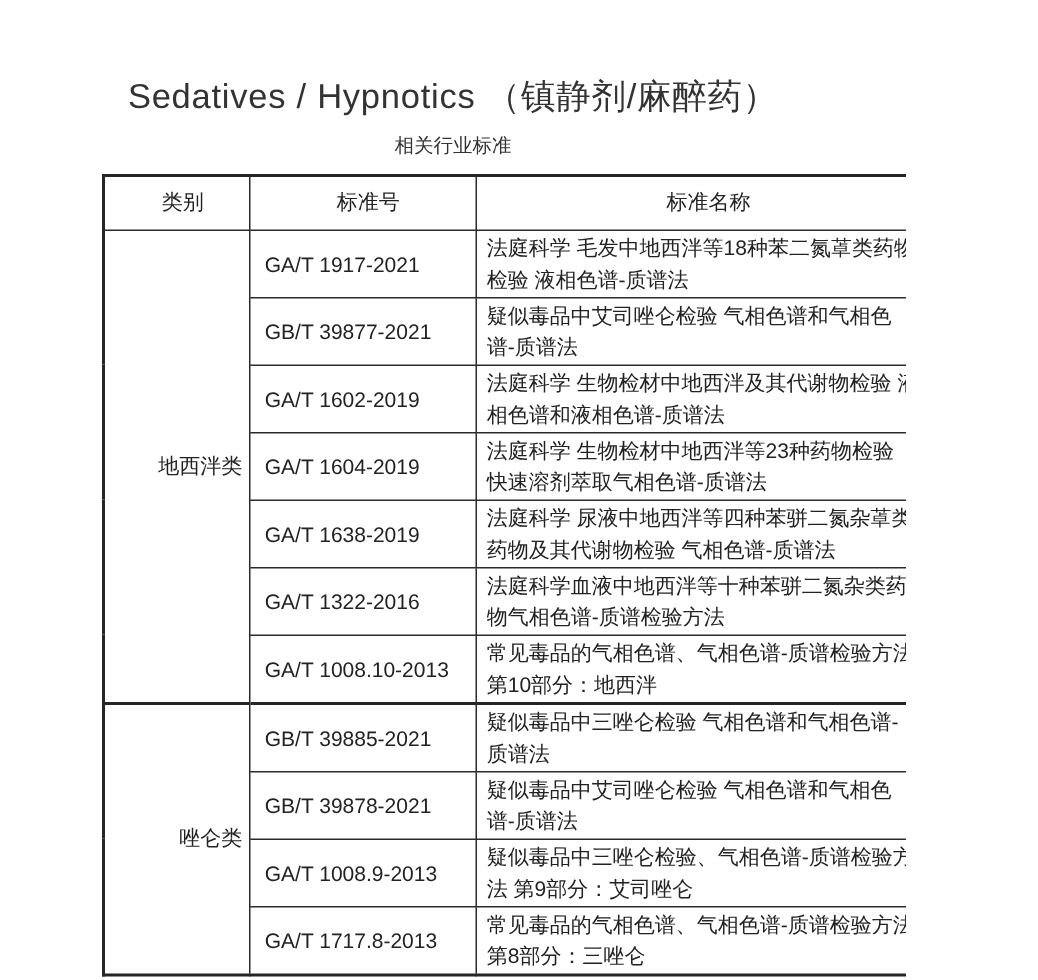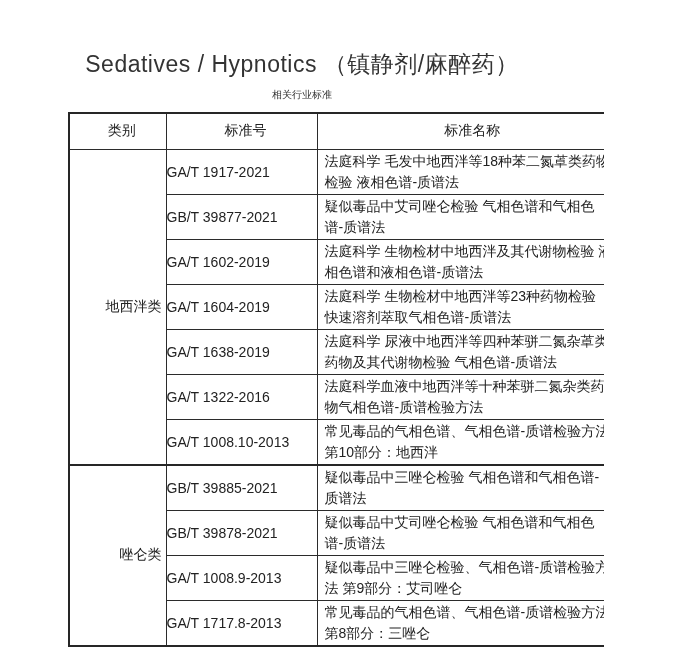--- a/index.html
+++ b/index.html
@@ -18,21 +18,21 @@
     margin-top: 50px;
     text-align: center;
     font-size: 23px;
     line-height: 28px;
     color: #333333;
     letter-spacing: 0.5px;
   }
   .subtitle {
     margin-top: 10px;
     text-align: center;
-    font-size: 10px;
+    font-size: 13px;
     color: #333333;
   }
   table.standards {
     margin: 10px 0 0 68px;
     width: 551px;
     border-collapse: collapse;
     table-layout: fixed;
     border: 2px solid #262626;
   }
   table.standards th,
@@ -52,20 +52,21 @@
     padding-left: 8px;
     border-bottom: 2px solid #262626;
   }
   tbody tr { height: 45px; }
   td.cat {
     text-align: right;
     padding: 0 4px;
   }
   td.no {
     text-align: left;
+    padding-left: 10px;
     padding-right: 4px;
     white-space: nowrap;
   }
   td.name {
     text-align: left;
     padding: 1px 6px 1px 7px;
     line-height: 21px;
   }
   tr.group-start td { border-top: 2px solid #262626; }
 </style>

